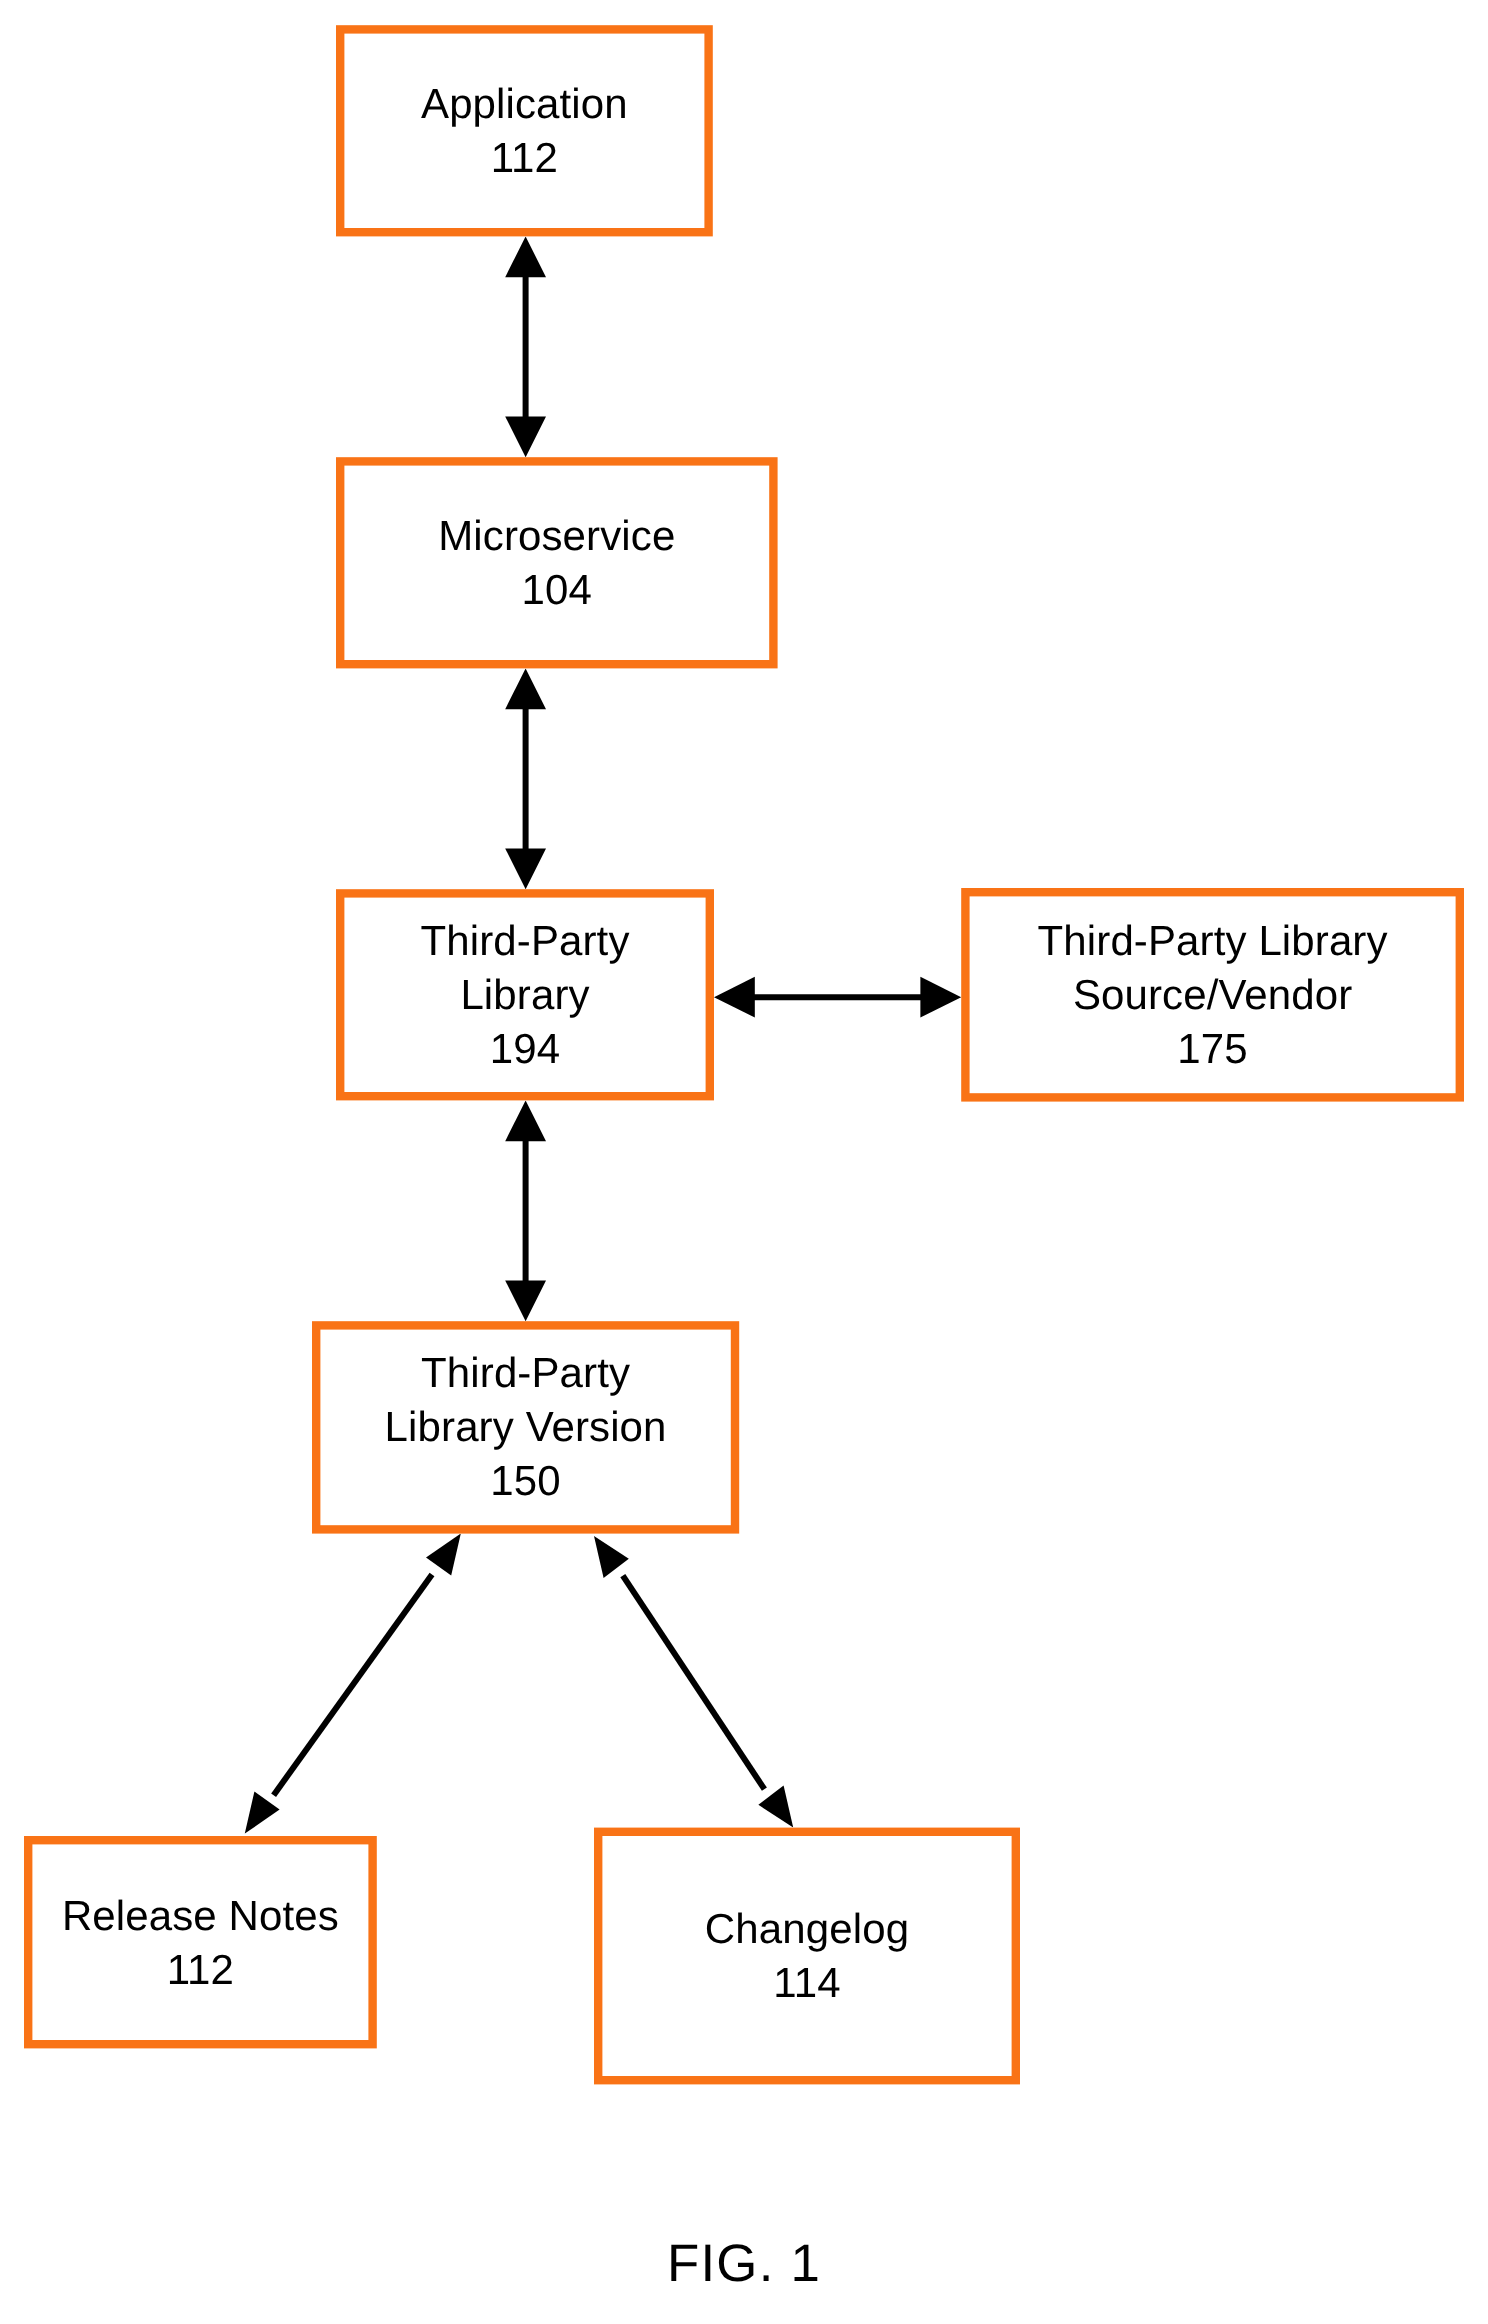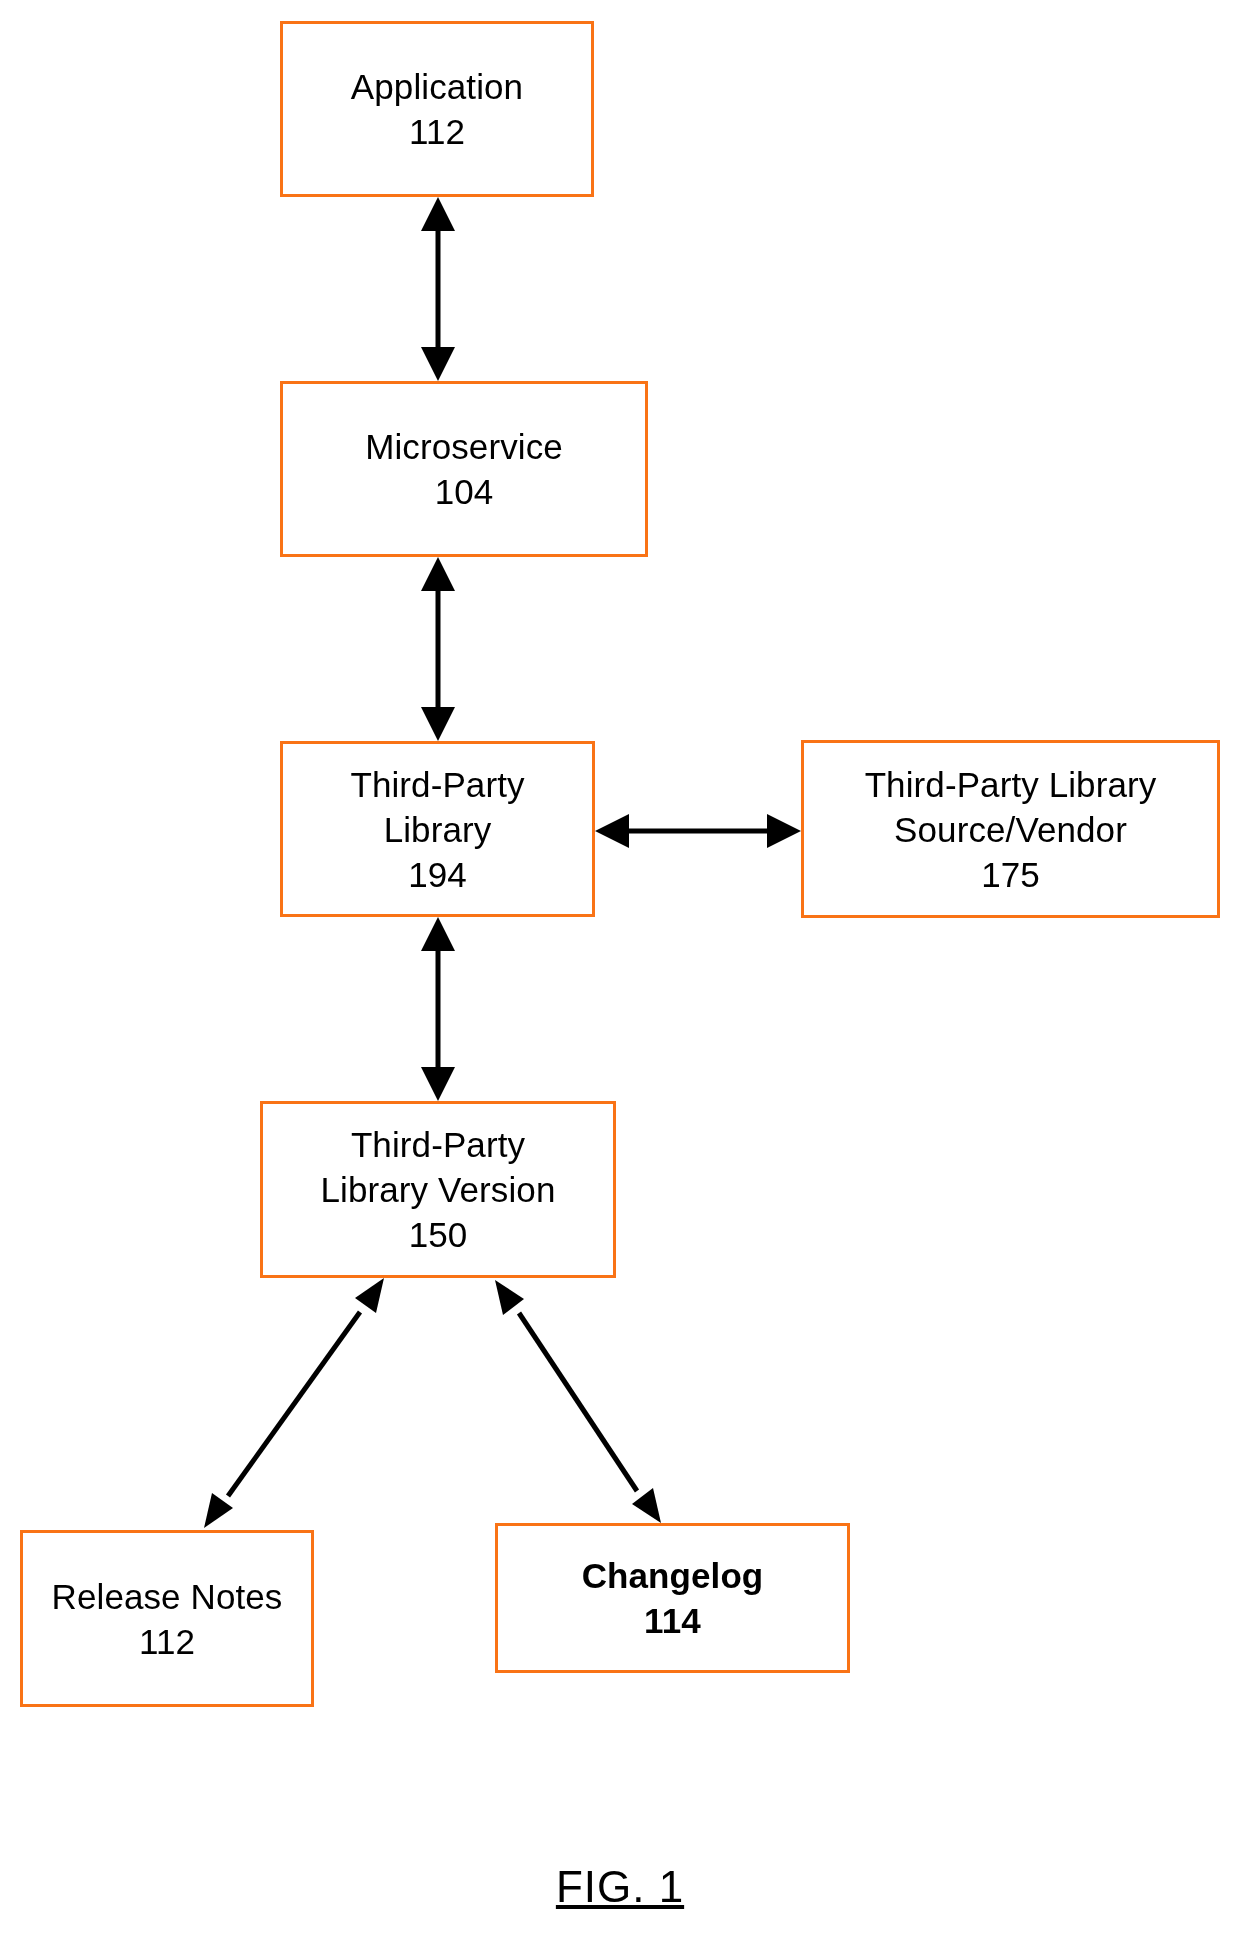--- a/index.html
+++ b/index.html
@@ -15,21 +15,21 @@
   #figure {
     position: relative;
     width: 1240px;
     height: 1937px;
     background: #ffffff;
     overflow: hidden;
   }
   .node {
     position: absolute;
     box-sizing: border-box;
-    border: 3px solid #f97316;
+    border: 7px solid #f97316;
     background: #ffffff;
     display: flex;
     flex-direction: column;
     align-items: center;
     justify-content: center;
     text-align: center;
     color: #000000;
     font-family: "Liberation Sans", sans-serif;
     font-size: 35px;
     line-height: 45px;
@@ -42,21 +42,21 @@
   .node .node-ref {
     display: block;
   }
   
   #node-application          { left: 280px; top: 21px;   width: 314px; height: 176px; }
   #node-microservice         { left: 280px; top: 381px;  width: 368px; height: 176px; }
   #node-library              { left: 280px; top: 741px;  width: 315px; height: 176px; }
   #node-vendor               { left: 801px; top: 740px;  width: 419px; height: 178px; }
   #node-library-version      { left: 260px; top: 1101px; width: 356px; height: 177px; }
   #node-release-notes        { left: 20px;  top: 1530px; width: 294px; height: 177px; }
-  #node-changelog            { left: 495px; top: 1523px; width: 355px; height: 150px; font-weight: bold; }
+  #node-changelog            { left: 495px; top: 1523px; width: 355px; height: 214px; }
 
   
   #connectors {
     position: absolute;
     left: 0;
     top: 0;
     width: 1240px;
     height: 1937px;
     pointer-events: none;
   }
@@ -64,21 +64,20 @@
     position: absolute;
     left: 0;
     top: 1862px;
     width: 1240px;
     text-align: center;
     font-family: "Liberation Sans", sans-serif;
     font-size: 44px;
     line-height: 50px;
     color: #000000;
     letter-spacing: 1px;
-    text-decoration: underline;
   }
 </style>
 </head>
 <body>
 
 <div id="figure">
 
   <svg id="connectors" viewBox="0 0 1240 1937" width="1240" height="1937" xmlns="http://www.w3.org/2000/svg">
 
     <g>

